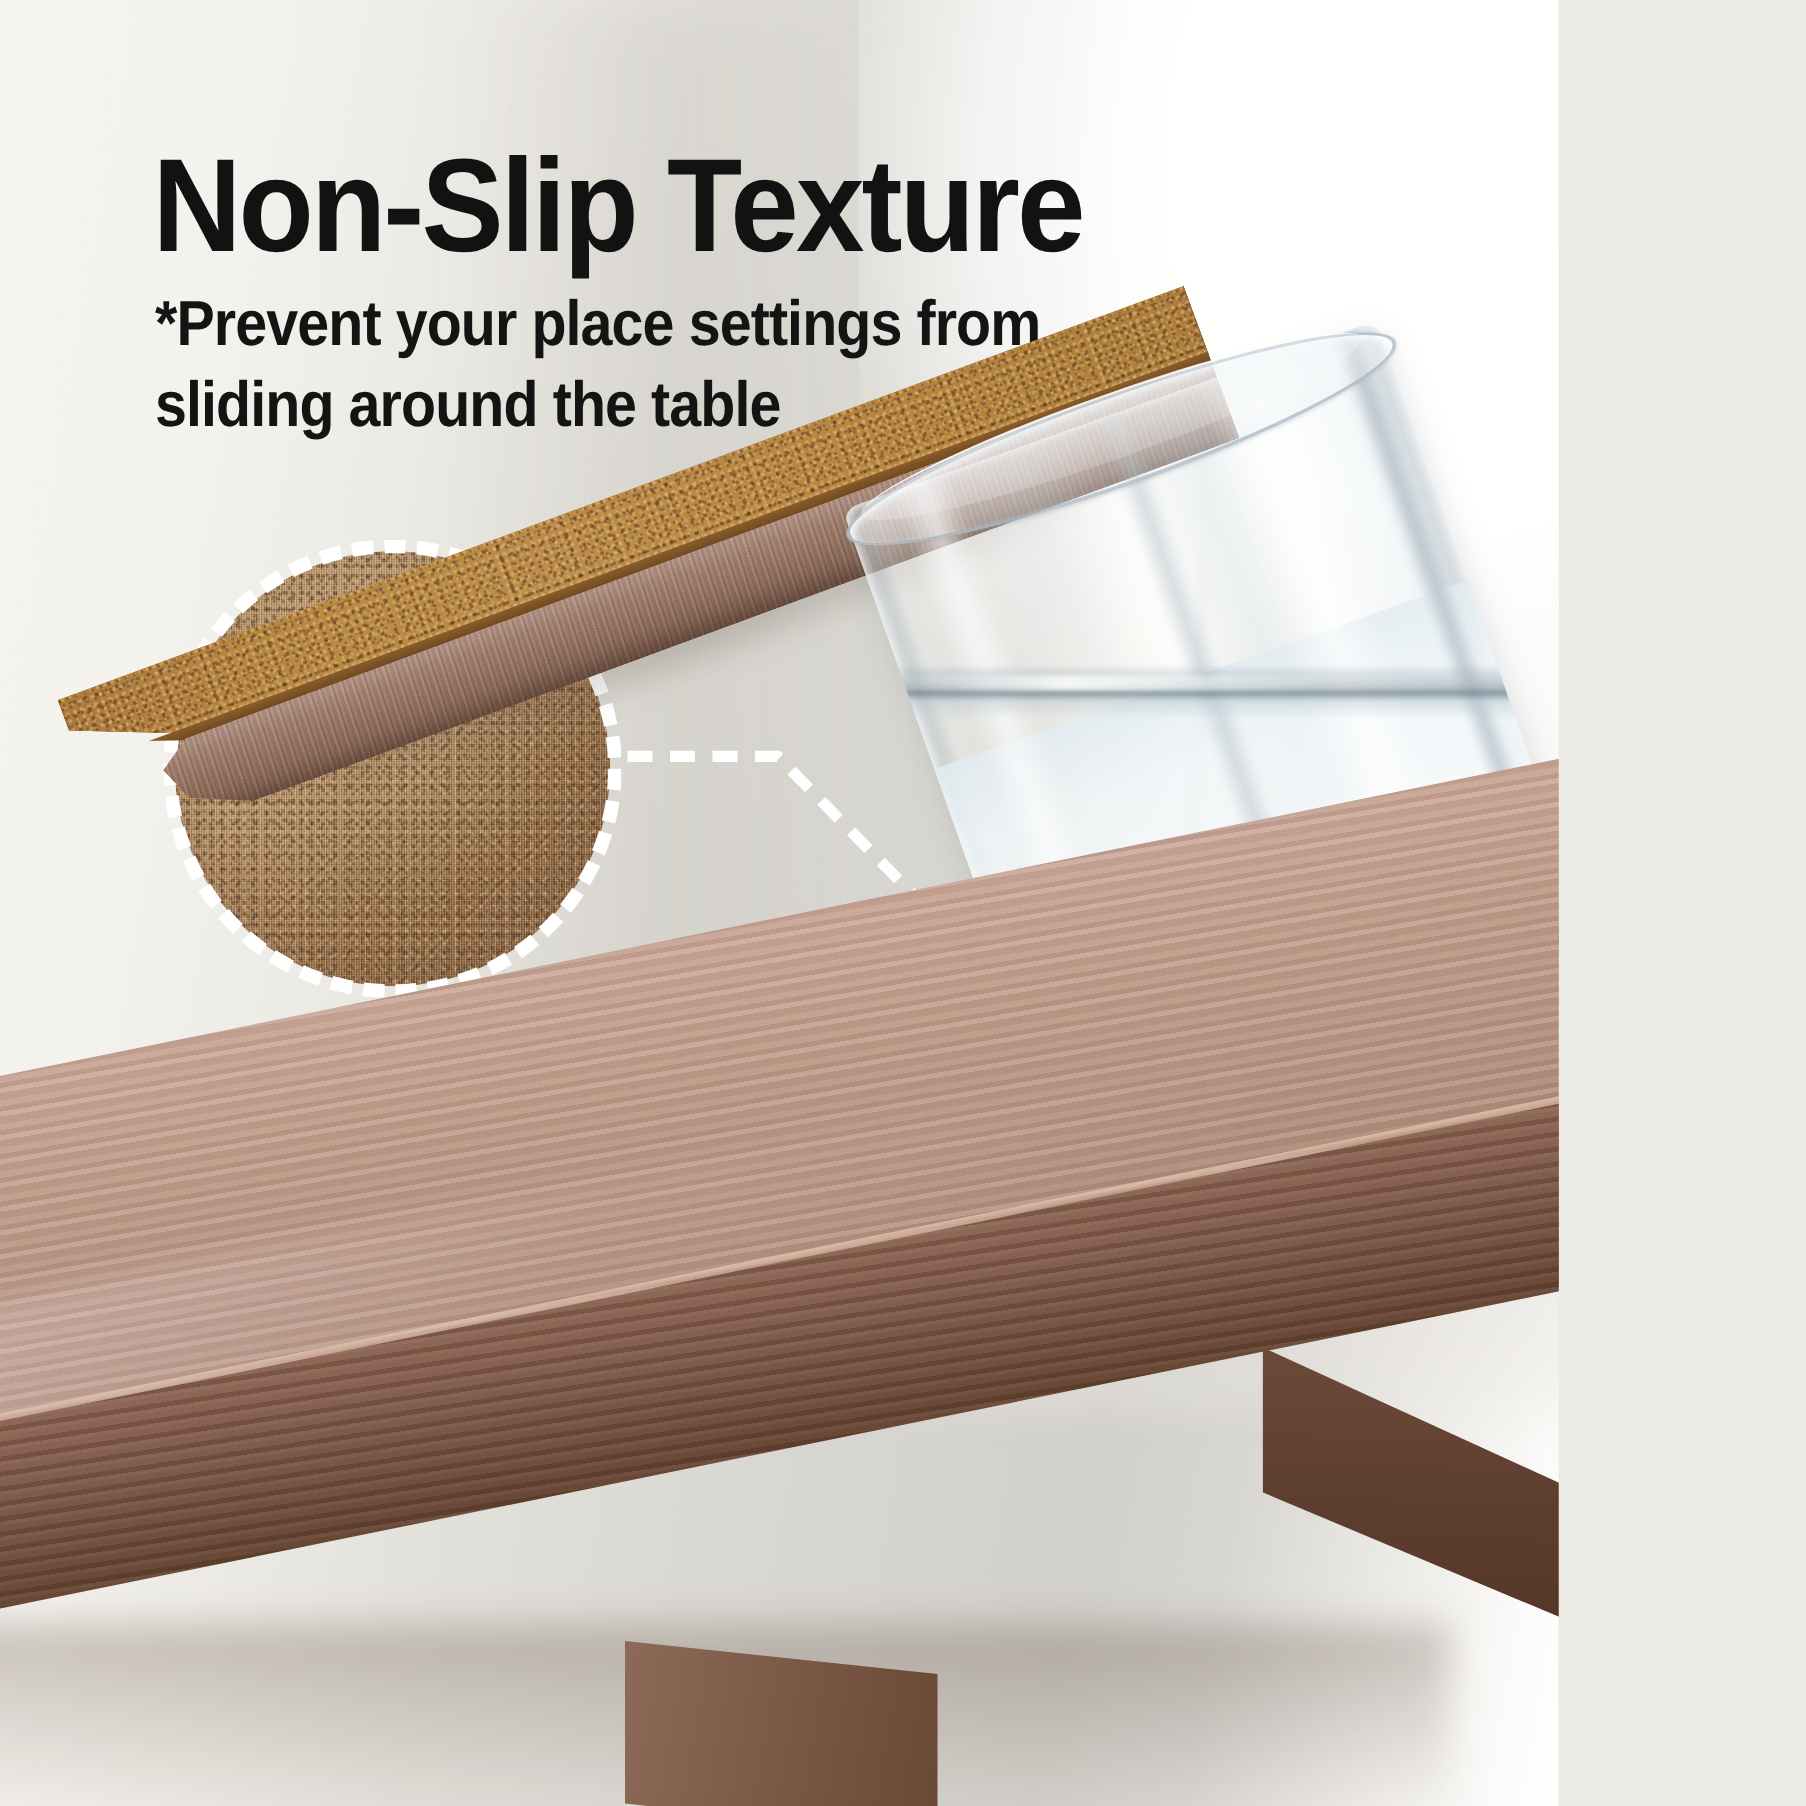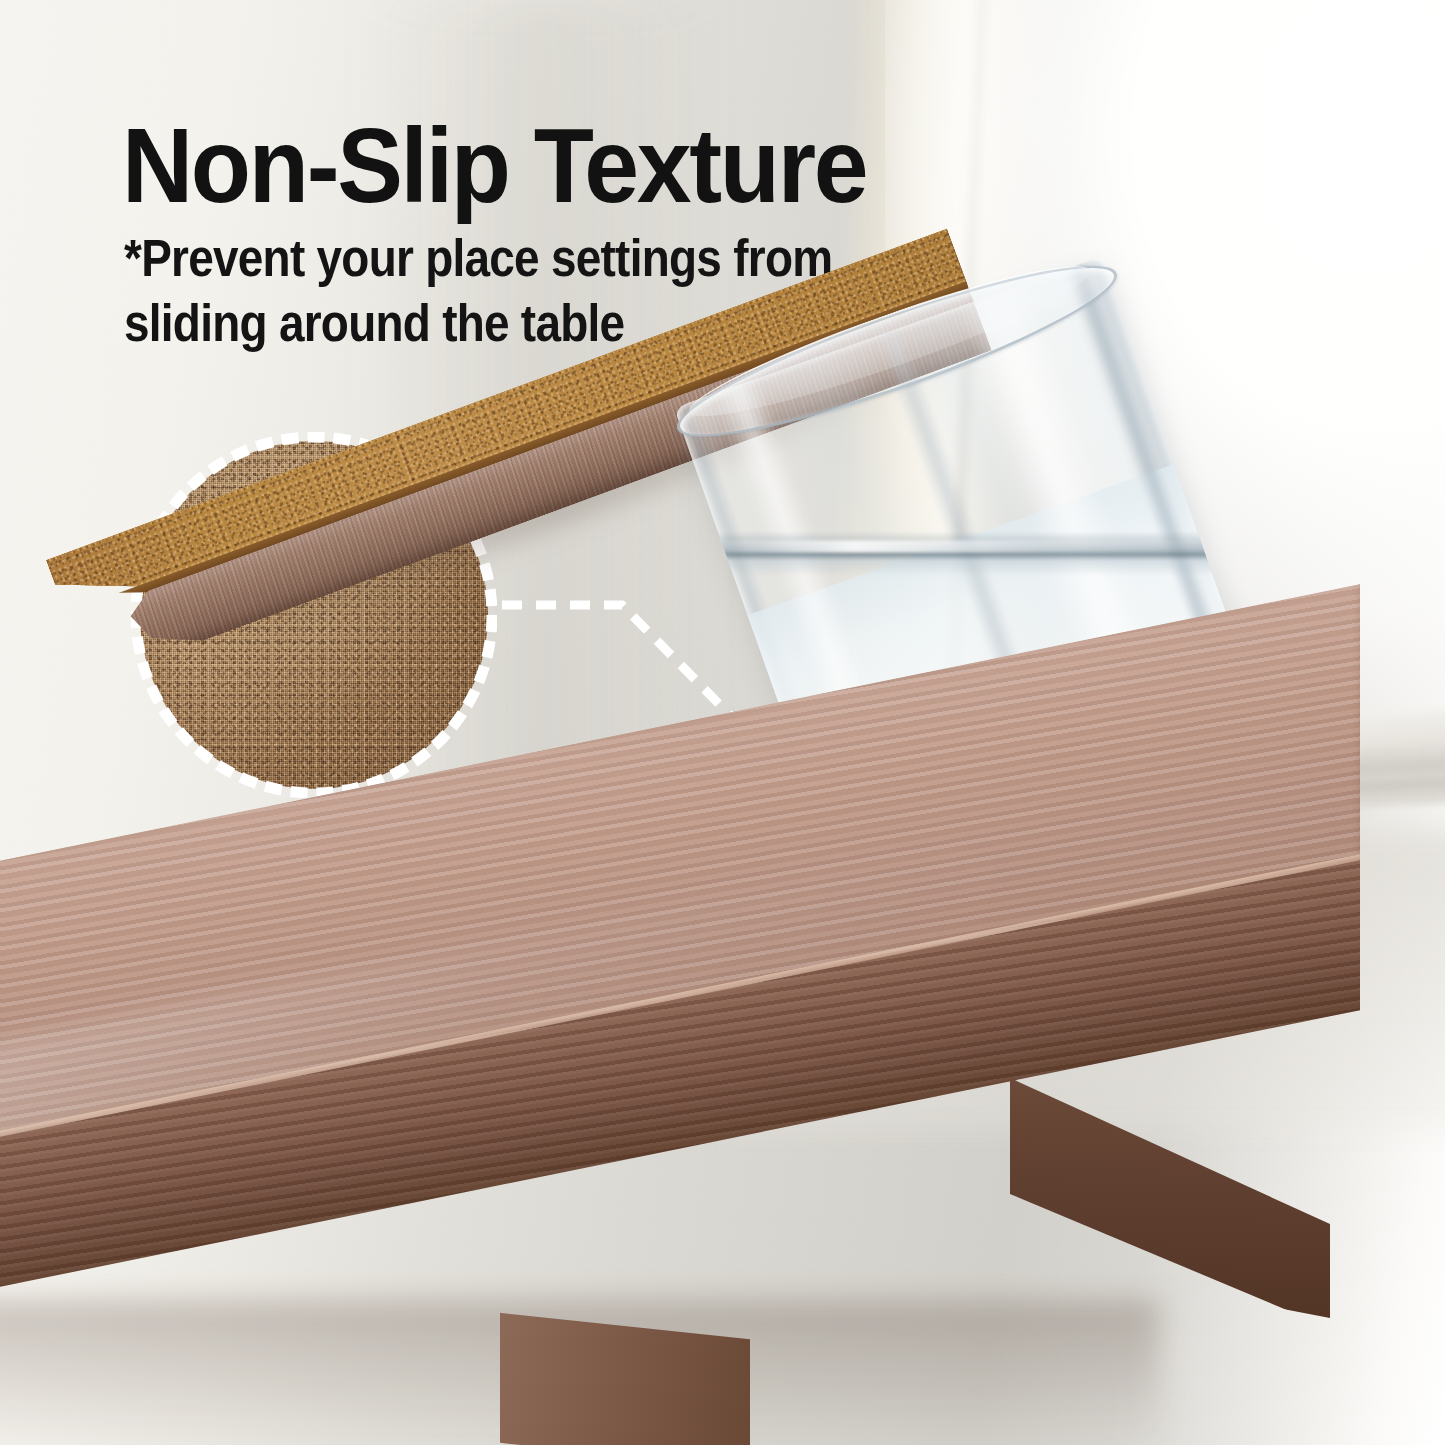--- a/index.html
+++ b/index.html
@@ -2,21 +2,21 @@
 <html><head>
 <meta charset="utf-8">
 <style>
   html,body{margin:0;padding:0;}
   body{
     width:1445px;height:1445px;overflow:hidden;
     font-family:"Liberation Sans", sans-serif;
     background:#eceae5;
   }
   #scene{
-    position:relative;width:1445px;height:1445px;overflow:hidden;
+    position:relative;width:1247px;height:1445px;overflow:hidden;
     background:#eceae5;
   }
 
   
   .bg-base{
     position:absolute;inset:0;
     background:
       linear-gradient(100deg,
         #f6f4f0 0%,
         #f4f2ed 14%,

